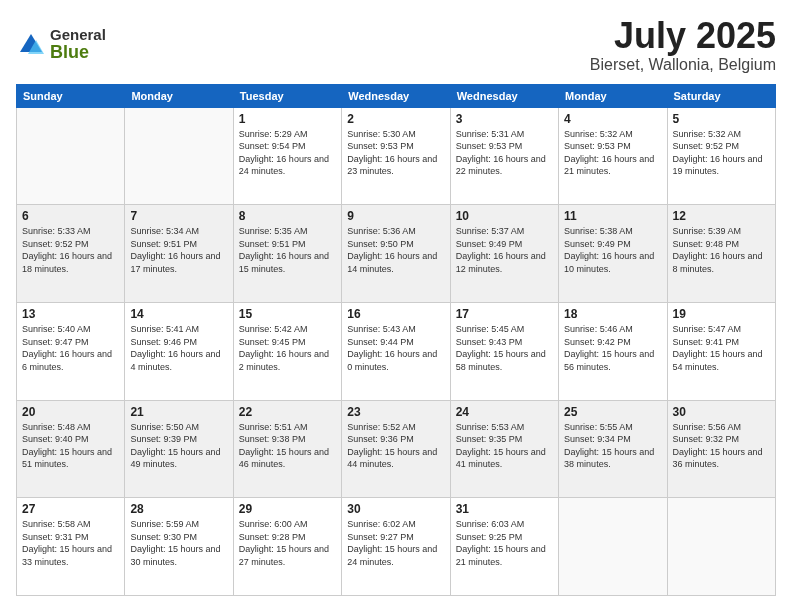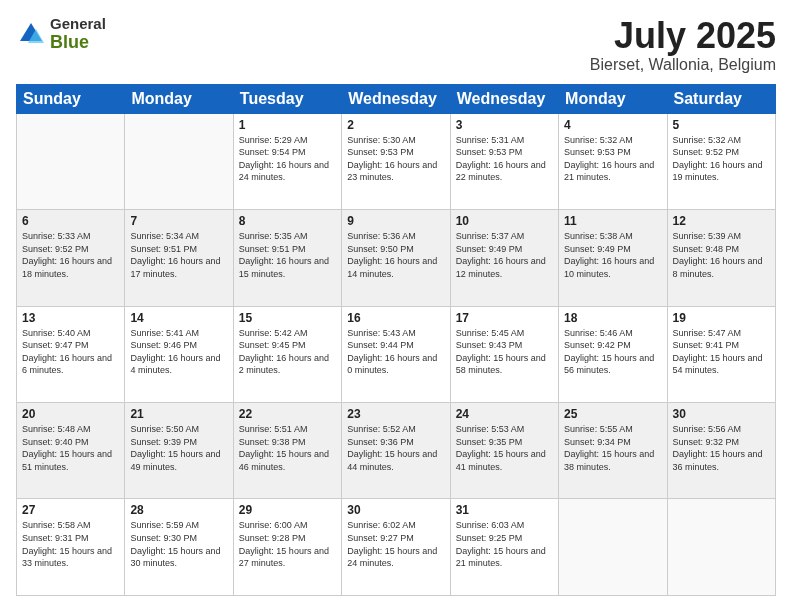--- a/index.html
+++ b/index.html
@@ -13,21 +13,21 @@
     .page {
       width: 792px;
       height: 612px;
       padding: 16px;
       display: flex;
       flex-direction: column;
     }
     .header {
       display: flex;
       justify-content: space-between;
-      align-items: flex-start;
+      align-items: center;
       margin-bottom: 10px;
     }
     .logo {
       display: flex;
       align-items: center;
       gap: 4px;
     }
     .logo-text {
       display: flex;
       flex-direction: column;
@@ -65,21 +65,21 @@
       border: 1px solid #ccc;
       border-collapse: collapse;
       width: 100%;
       table-layout: fixed;
     }
     .calendar th {
       background-color: #1565c0;
       color: white;
       text-align: left;
       padding: 5px 6px;
-      font-size: 16px;
+      font-size: 11px;
       font-weight: bold;
       border: 1px solid #1565c0;
     }
     .calendar td {
       border: 1px solid #ccc;
       vertical-align: top;
       padding: 4px 5px;
       font-size: 9.5px;
       color: #333;
       height: 88px;

